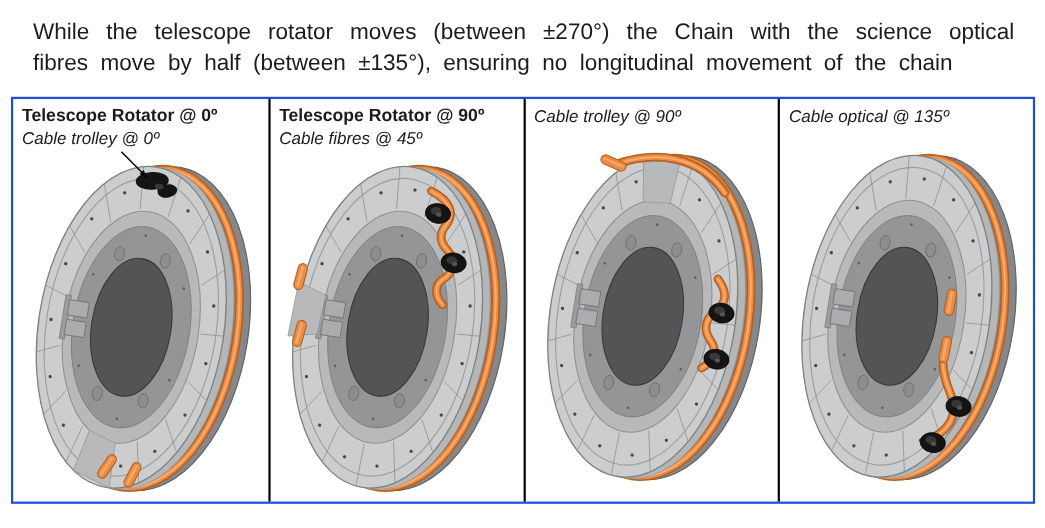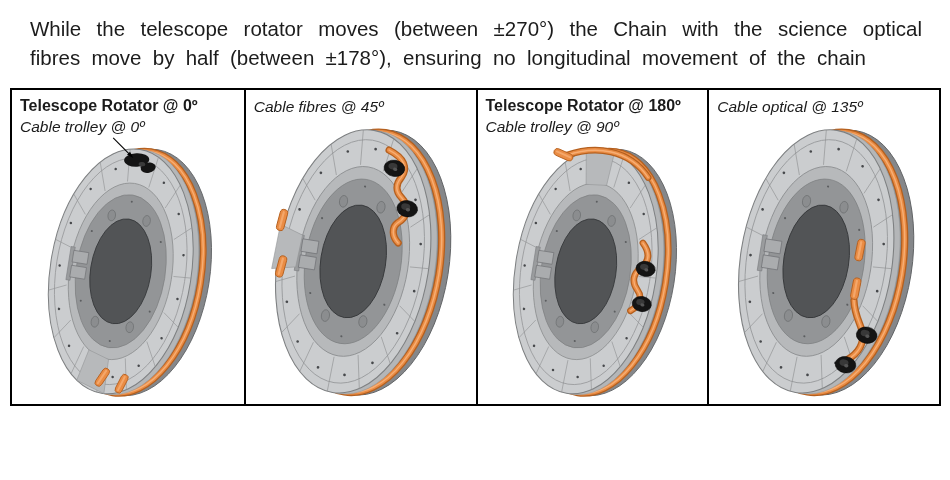--- a/index.html
+++ b/index.html
@@ -4,39 +4,39 @@
 <style>
   html,body{margin:0;padding:0;background:#ffffff;}
   .screen{
     position:relative;width:950px;height:480px;background:#ffffff;overflow:hidden;
     font-family:"Liberation Sans","DejaVu Sans",sans-serif;color:#1b1b1b;
   }
   .caption{position:absolute;left:30px;top:14px;width:892px;font-size:20.5px;line-height:29px;color:#1c1c1c;}
   .cap-line{text-align:justify;text-align-last:justify;white-space:nowrap;}
   .cap-line.l2{width:836px;}
   .grid{
-    position:absolute;left:10px;top:88px;width:931px;height:318px;
+    position:absolute;left:10px;top:88px;width:931px;height:370px;
     display:grid;grid-template-columns:repeat(4,1fr);
-    border:2px solid #000000;box-sizing:border-box;background:#fff;
+    border:2px solid #1d4ed8;box-sizing:border-box;background:#fff;
   }
   .panel{display:flex;flex-direction:column;box-sizing:border-box;overflow:hidden;}
   .panel + .panel{border-left:2px solid #000;}
   .panel-header{padding:6px 4px 0 8px;}
   .panel-title{font-weight:bold;font-size:16px;line-height:20px;white-space:nowrap;}
   .panel-subtitle{font-size:15.5px;line-height:21px;white-space:nowrap;font-style:italic;}
   .cad{flex:1;width:100%;display:block;}
 </style>
 </head>
 <body>
 
 <div class="screen">
 
   <div class="caption">
     <div class="cap-line l1">While the telescope rotator moves (between ±270°) the Chain with the science optical</div>
-    <div class="cap-line l2">fibres move by half (between ±178°), ensuring no longitudinal movement of the chain</div>
+    <div class="cap-line l2">fibres move by half (between ±135°), ensuring no longitudinal movement of the chain</div>
   </div>
 
   <div class="grid">
 
     <div class="panel">
       <div class="panel-header">
         <div class="panel-title">Telescope Rotator @ 0º</div>
         <div class="panel-subtitle">Cable trolley @ 0º</div>
       </div>
       <svg class="cad" id="cad-0" viewBox="0 0 229 318" preserveAspectRatio="xMidYMid meet">
@@ -117,20 +117,21 @@
           </g>
           <g>
             <line x1="97" y1="1" x2="116" y2="20" stroke="#000" stroke-width="1.3"></line>
             <polygon points="121,25 113.5,21.1 117.1,17.5" fill="#000"></polygon>
           </g>
         </svg>
     </div>
 
     <div class="panel">
       <div class="panel-header">
+        <div class="panel-title">Telescope Rotator @ 90º</div>
         <div class="panel-subtitle">Cable fibres @ 45º</div>
       </div>
       <svg class="cad" id="cad-1" viewBox="0 0 229 318" preserveAspectRatio="xMidYMid meet">
           <g>
             <g transform="translate(106,160) rotate(9)">
               <ellipse cx="21" cy="-2" rx="85" ry="148" fill="#85878A" stroke="#5E6062" stroke-width="1"></ellipse>
               <g>
                 <ellipse cx="13" cy="-1" rx="83" ry="145.5" fill="none" stroke="#B5601F" stroke-width="8" stroke-linecap="round"></ellipse>
                 <ellipse cx="13" cy="-1" rx="83" ry="145.5" fill="none" stroke="#EA8C44" stroke-width="5" stroke-linecap="round"></ellipse>
                 <ellipse cx="13" cy="-1" rx="83" ry="145.5" fill="none" stroke="#F6AE74" stroke-width="1.6" stroke-linecap="round"></ellipse>
@@ -210,21 +211,20 @@
                 <ellipse cx="-2" cy="-2" rx="5" ry="3.6" fill="#383838"></ellipse>
                 <ellipse cx="1" cy="1" rx="2.4" ry="1.9" fill="#555"></ellipse>
               </g>
             </g>
           </g>
         </svg>
     </div>
 
     <div class="panel">
       <div class="panel-header">
-        <div class="panel-title">Telescope Rotator @ 180º</div>
         <div class="panel-subtitle">Cable trolley @ 90º</div>
       </div>
       <svg class="cad" id="cad-2" viewBox="0 0 229 318" preserveAspectRatio="xMidYMid meet">
           <g>
             <g transform="translate(106,160) rotate(9)">
               <ellipse cx="21" cy="-2" rx="85" ry="148" fill="#85878A" stroke="#5E6062" stroke-width="1"></ellipse>
               <g>
                 <ellipse cx="13" cy="-1" rx="83" ry="145.5" fill="none" stroke="#B5601F" stroke-width="8" stroke-linecap="round"></ellipse>
                 <ellipse cx="13" cy="-1" rx="83" ry="145.5" fill="none" stroke="#EA8C44" stroke-width="5" stroke-linecap="round"></ellipse>
                 <ellipse cx="13" cy="-1" rx="83" ry="145.5" fill="none" stroke="#F6AE74" stroke-width="1.6" stroke-linecap="round"></ellipse>

